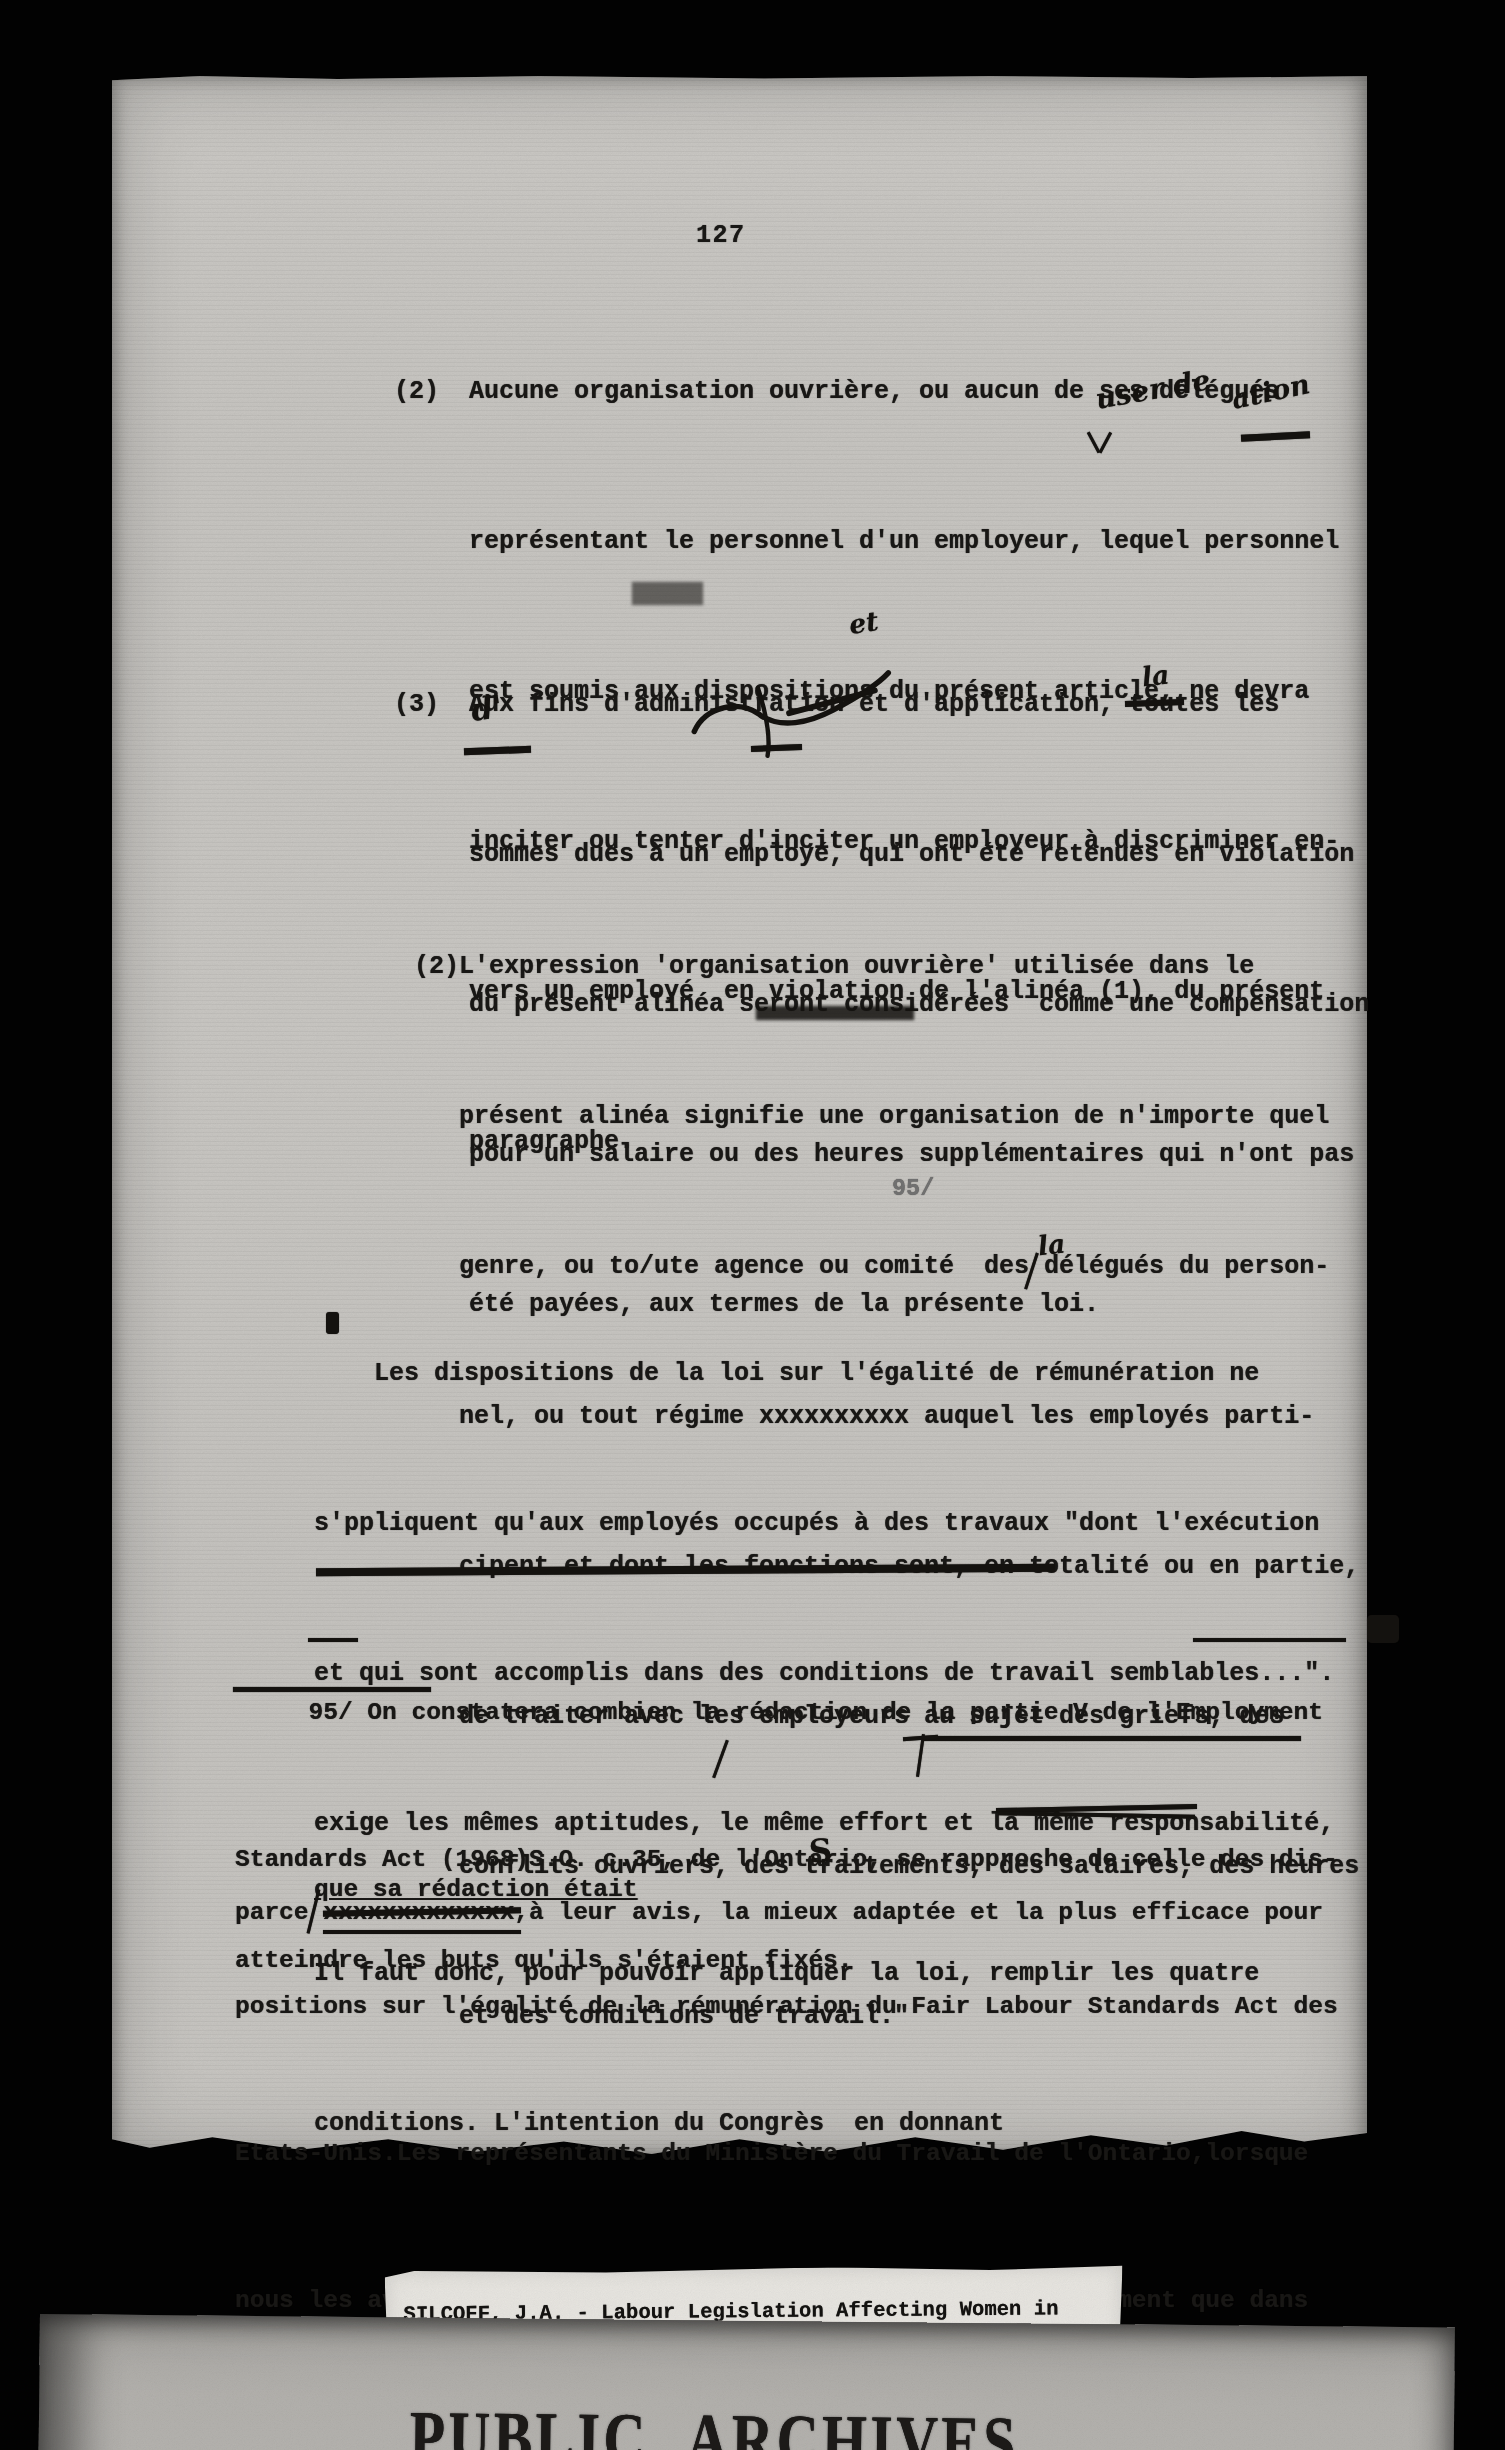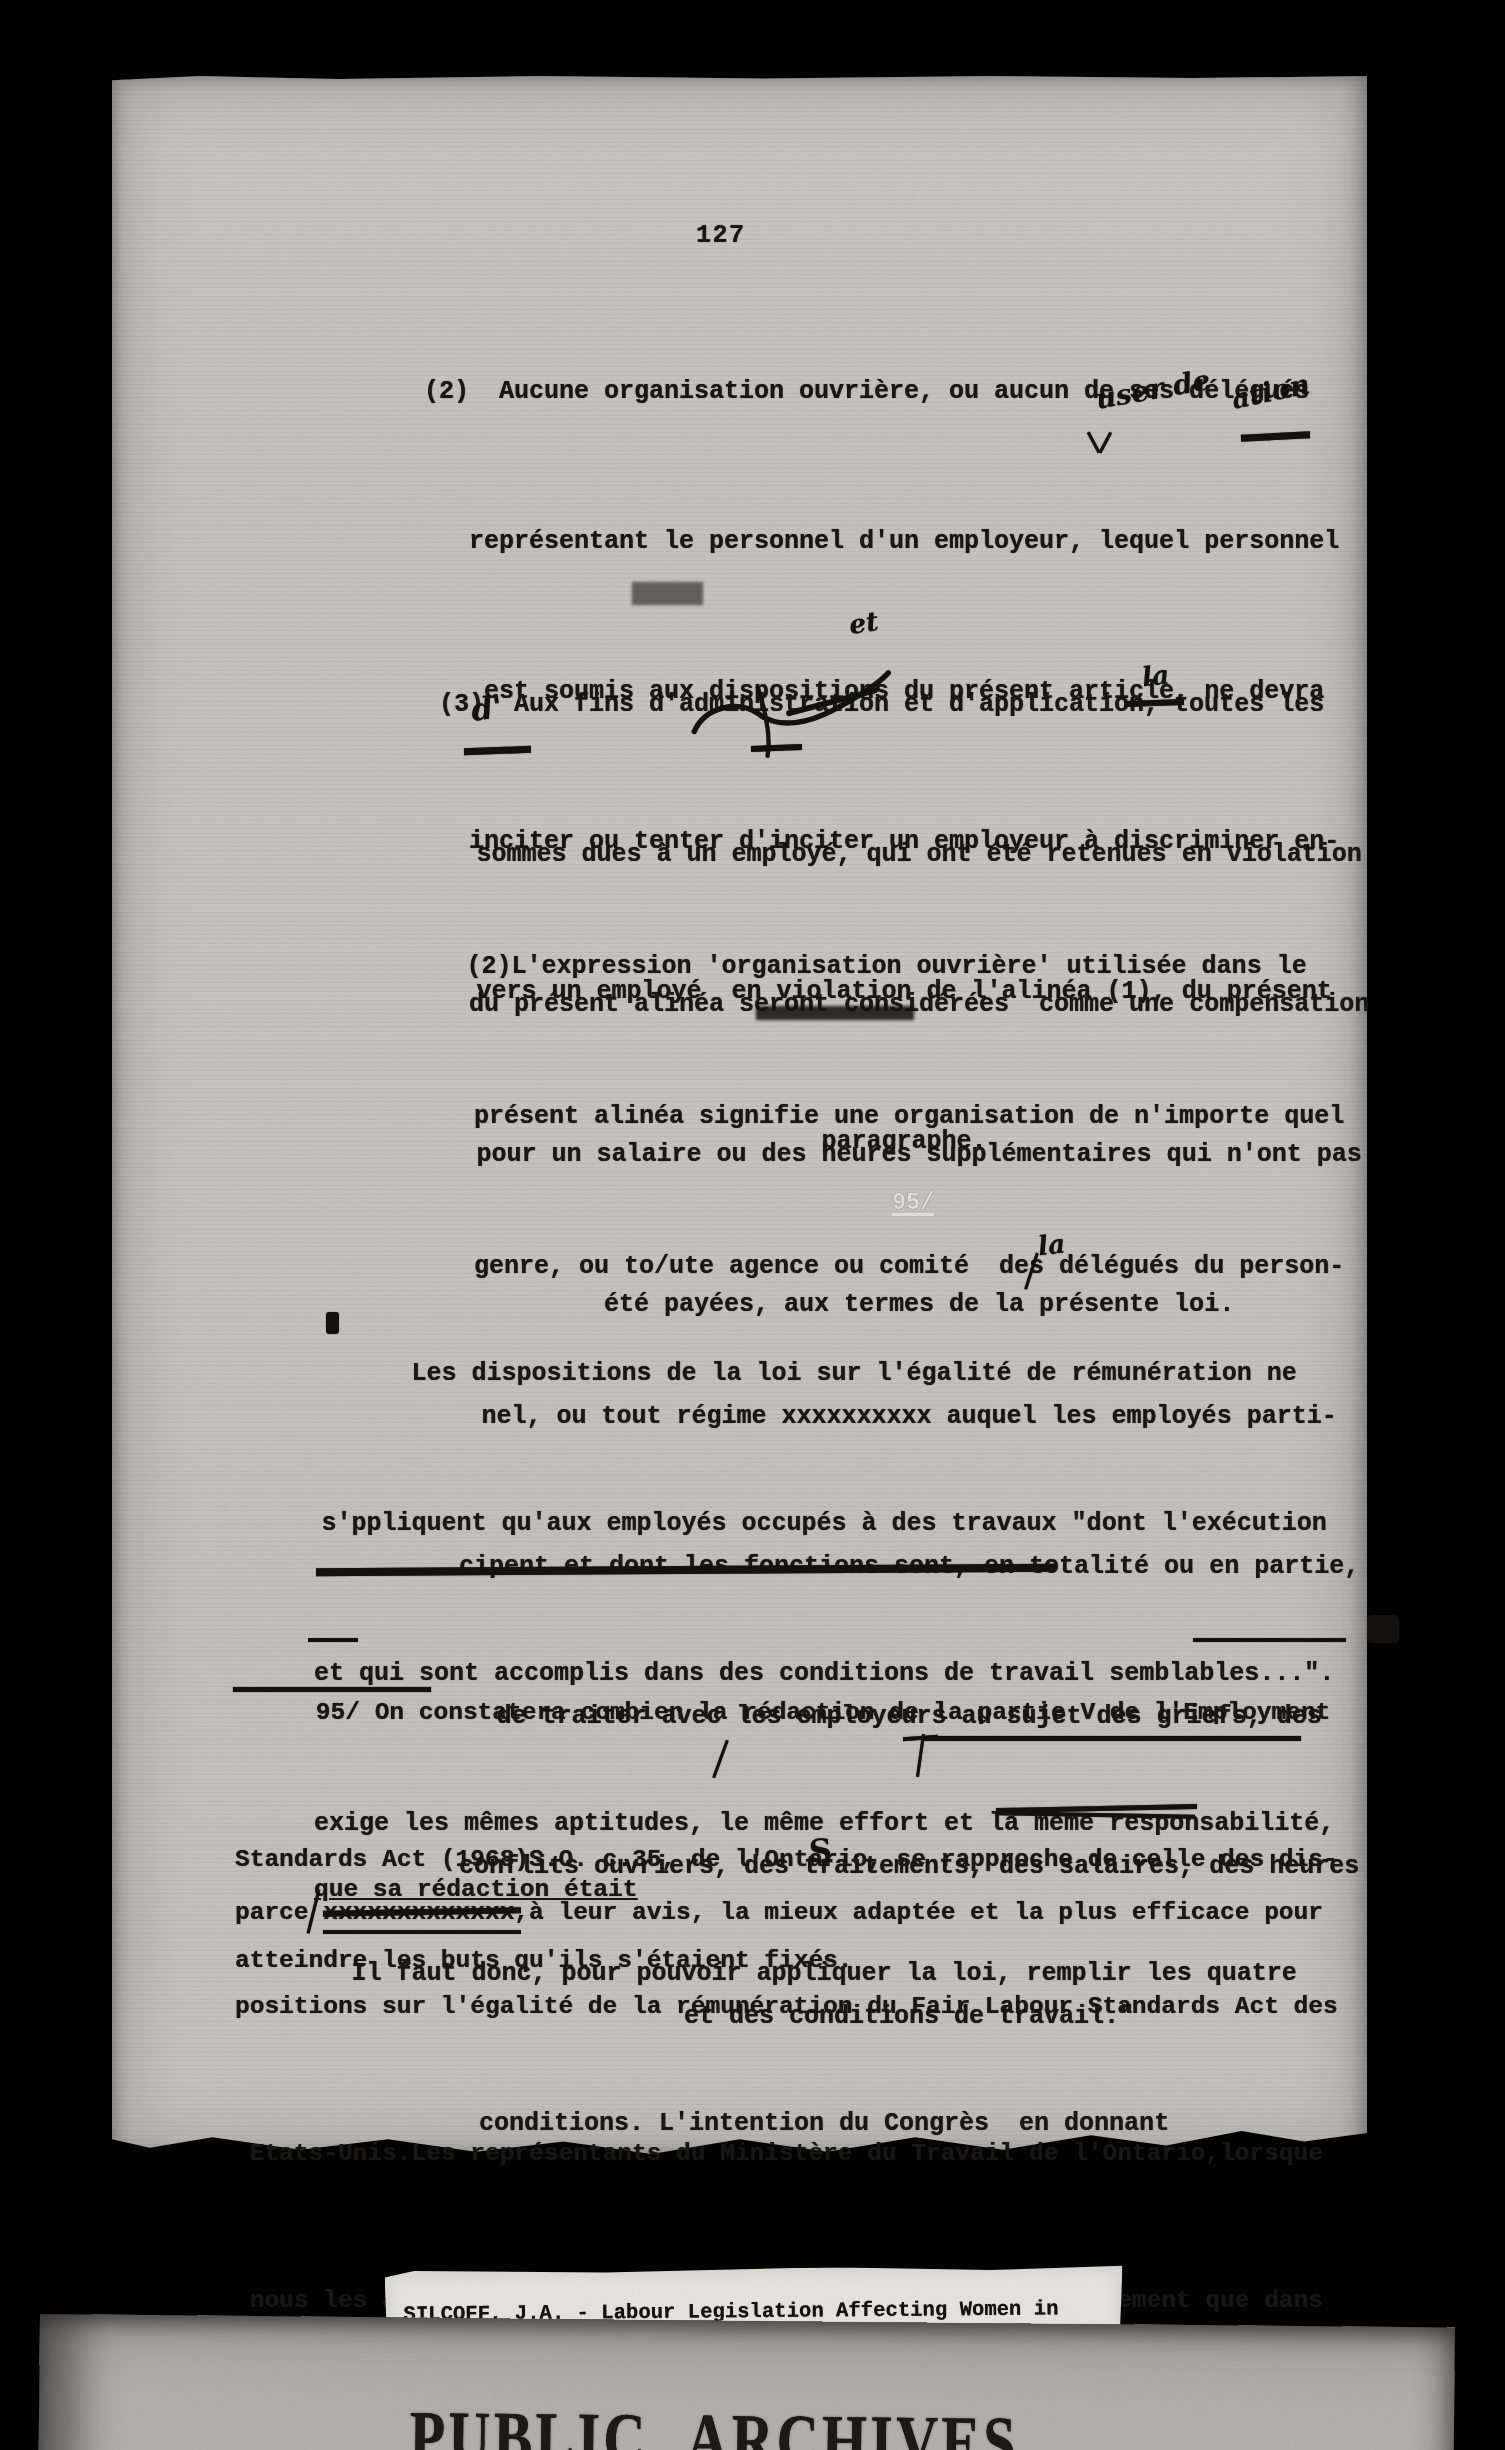--- a/index.html
+++ b/index.html
@@ -8,32 +8,32 @@
   
   .page{position:absolute;left:112px;top:76px;width:1255px;height:2080px;
         background:linear-gradient(180deg,#cbc9c5 0%,#c7c5c1 18%,#c9c7c3 46%,#c5c3bf 74%,#c8c6c2 100%);
         box-shadow:inset 0 0 78px rgba(0,0,0,.22), inset -6.9px 0 19.6px rgba(0,0,0,.25), inset 4.9px 0 14.7px rgba(0,0,0,.18);
         clip-path:polygon(0 0.2%,7% 0%,18% 0.15%,34% 0%,52% 0.12%,70% 0%,86% 0.1%,100% 0%,
            100% 98.9%,95% 99.3%,90% 98.8%,84% 99.5%,78% 99.0%,71% 99.7%,64% 99.1%,57% 99.8%,
            50% 99.2%,43% 99.9%,36% 99.3%,29% 99.8%,22% 99.2%,15% 99.7%,8% 99.1%,3% 99.6%,0 99.2%);}
   .page::after{content:"";position:absolute;inset:0;
         background:repeating-linear-gradient(180deg,rgba(0,0,0,.035) 0 1px,rgba(255,255,255,.02) 1px 2.5px,transparent 2.5px 4.4px);}
   .typed{position:absolute;white-space:pre;font:700 25px/50px "Liberation Mono",monospace;
-         color:#181715;text-shadow:0 0 1px rgba(25,23,20,.7),0.5px 0 0 rgba(25,23,20,.35);text-align:center;}
+         color:#181715;text-shadow:0 0 1px rgba(25,23,20,.7),0.5px 0 0 rgba(25,23,20,.35);}
   .fnblock{font-size:24.5px;line-height:49px;}
   .pagenum{letter-spacing:1.5px;}
   
   .hand{position:absolute;white-space:pre;font-family:"DejaVu Serif",serif;font-style:italic;font-weight:600;
         color:#14120f;text-shadow:0 0 1px rgba(20,18,15,.6);}
   
   .ink{position:absolute;background:#14120f;box-shadow:0 0 1px rgba(20,18,15,.8);}
   .soft{filter:blur(1.5px);}
-  .marker95{position:absolute;font:700 23.5px/1 "Liberation Mono",monospace;color:#e5e5e5;
-            text-decoration:underline;text-decoration-thickness:2.9px;text-underline-offset:3.9px;
-            text-shadow:0 0 1px rgba(25,23,20,.7);margin-top:14px;}
+  .marker95{position:absolute;font:700 23.5px/1 "Liberation Mono",monospace;color:#737373;
+            text-decoration-thickness:2.9px;text-underline-offset:3.9px;
+            text-shadow:0 0 1px rgba(25,23,20,.7);}
   
   .label{position:absolute;left:385px;top:2268px;width:738px;height:103px;background:#e9e7e2;
          transform:rotate(-0.5deg);box-shadow:0 0 10.8px rgba(0,0,0,.9), inset 0 0 19.6px rgba(0,0,0,.12);
          clip-path:polygon(0 6%,4% 0,30% 3%,60% 0,82% 4%,100% 1%,99.6% 60%,97% 100%,70% 97%,40% 100%,12% 96%,0.4% 99%);}
   .label .typedS{position:absolute;white-space:pre;font:700 20.6px/1 "Liberation Mono",monospace;color:#131210;
          text-shadow:0 0 0.7px rgba(20,18,16,.8);}
   
   .strip{position:absolute;left:40px;top:2314px;width:1415px;height:364px;
          background:linear-gradient(180deg,#a9a7a3 0%,#b4b2ae 22%,#b7b5b1 55%,#b0aeaa 85%,#a8a6a2 100%);
          transform:rotate(0.55deg);transform-origin:left top;

